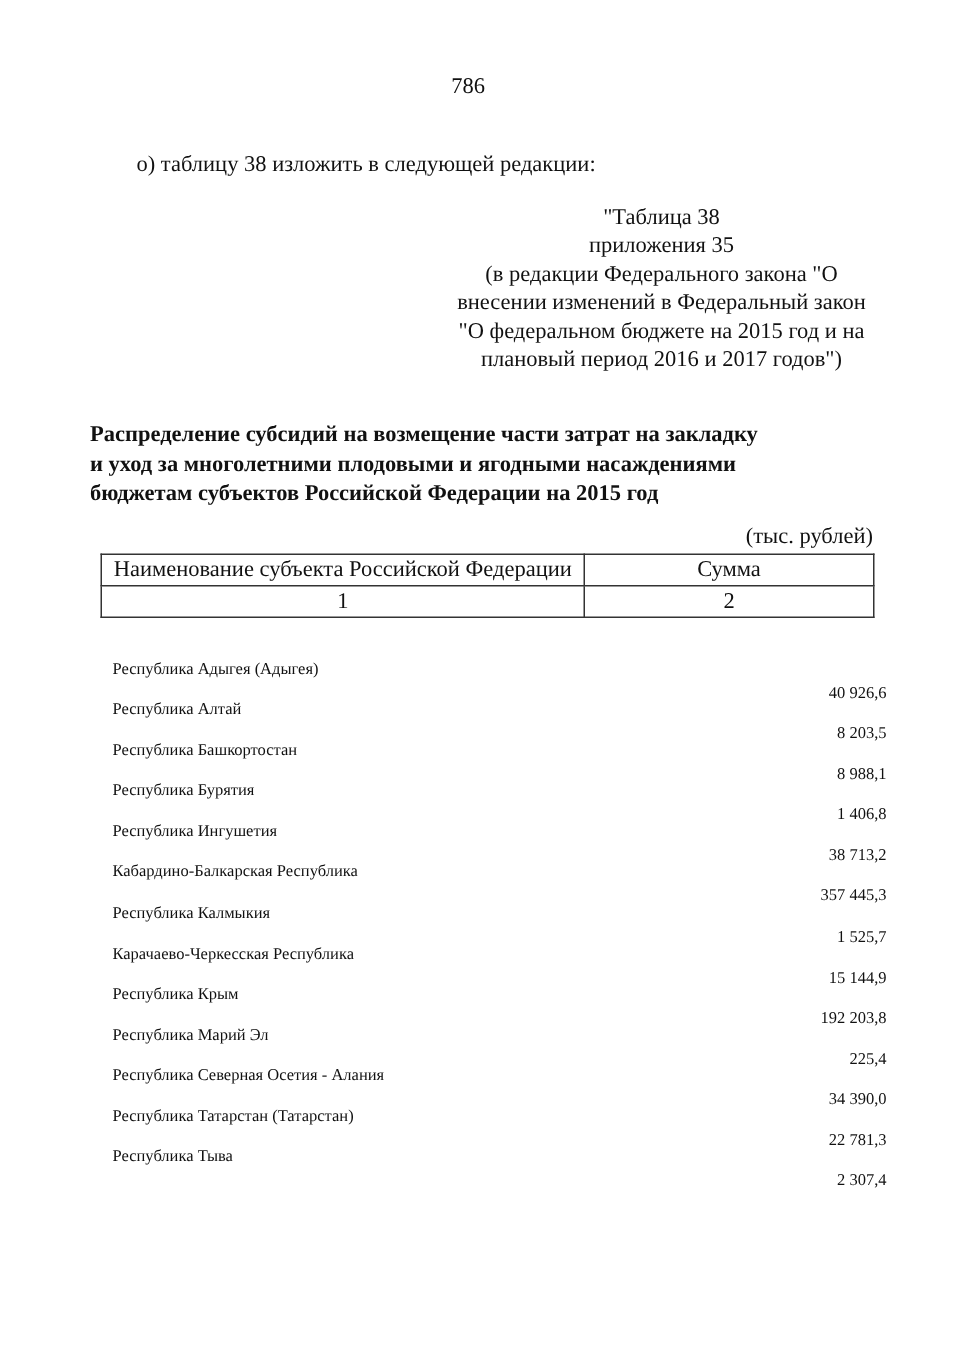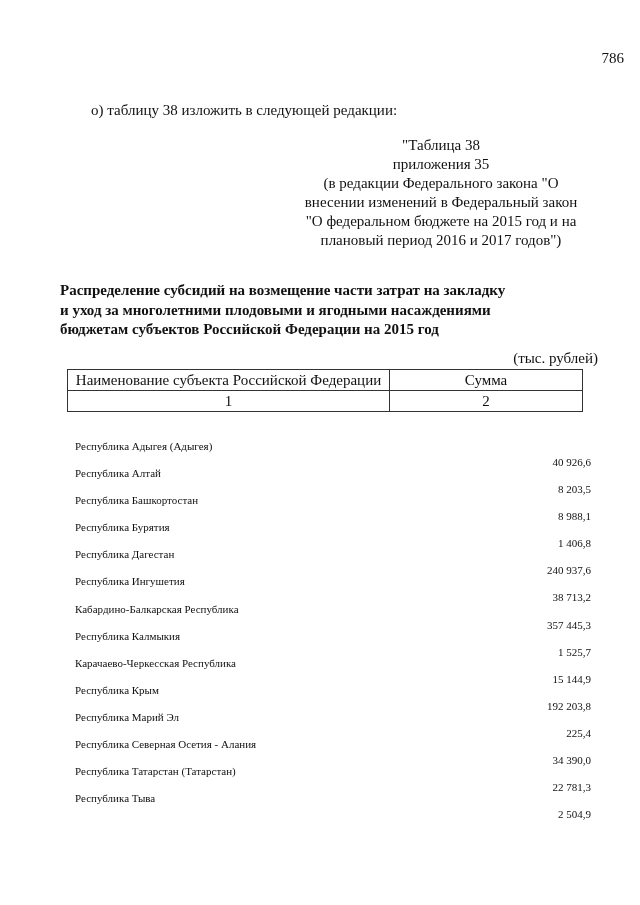--- a/index.html
+++ b/index.html
@@ -3,36 +3,36 @@
   <meta charset="utf-8">
   <style>
     html, body { margin: 0; padding: 0; background: #ffffff; }
     body {
       width: 640px; height: 905px; position: relative; overflow: hidden;
       font-family: "Liberation Serif", "DejaVu Serif", serif;
       color: #111111;
     }
     .page-number {
       position: absolute; top: 50px; left: 0; width: 624px;
-      text-align: right; font-size: 15px;
+      text-align: center; font-size: 15px;
     }
     .instruction {
       position: absolute; top: 102px; left: 91px; font-size: 15px;
     }
     .annex-note {
       position: absolute; top: 136px; left: 298px; width: 286px;
       text-align: center; font-size: 15px; line-height: 19px;
     }
     .annex-note div { white-space: nowrap; }
     .doc-title {
       position: absolute; top: 281px; left: 60px; width: 530px;
       font-weight: bold; font-size: 15px; line-height: 19.5px;
     }
     .unit-note {
-      position: absolute; top: 350px; right: 42px; font-size: 15px;
+      position: absolute; top: 350px; right: 58px; font-size: 15px;
     }
     .header-table {
       position: absolute; top: 369px; left: 67px; width: 516px;
       border-collapse: collapse; font-size: 15px; border-radius: 13px;
     }
     .header-table td {
       border: 1px solid #333; text-align: center; height: 19px; padding: 1px 0 0 0;
       line-height: 17px;
     }
     .header-table td.col1 { width: 321px; }
@@ -94,24 +94,20 @@
   </div>
   <div class="row">
     <span class="name">Республика Башкортостан</span>
     <span class="amount">8 988,1</span>
   </div>
   <div class="row">
     <span class="name">Республика Бурятия</span>
     <span class="amount">1 406,8</span>
   </div>
   <div class="row">
-    <span class="name">Республика Дагестан</span>
-    <span class="amount">240 937,6</span>
-  </div>
-  <div class="row">
     <span class="name">Республика Ингушетия</span>
     <span class="amount">38 713,2</span>
   </div>
   <div class="row">
     <span class="name">Кабардино-Балкарская Республика</span>
     <span class="amount">357 445,3</span>
   </div>
   <div class="row">
     <span class="name">Республика Калмыкия</span>
     <span class="amount">1 525,7</span>
@@ -131,15 +127,15 @@
   <div class="row">
     <span class="name">Республика Северная Осетия - Алания</span>
     <span class="amount">34 390,0</span>
   </div>
   <div class="row">
     <span class="name">Республика Татарстан (Татарстан)</span>
     <span class="amount">22 781,3</span>
   </div>
   <div class="row">
     <span class="name">Республика Тыва</span>
-    <span class="amount">2 504,9</span>
+    <span class="amount">2 307,4</span>
   </div>
 </div>
 
 </body></html>

